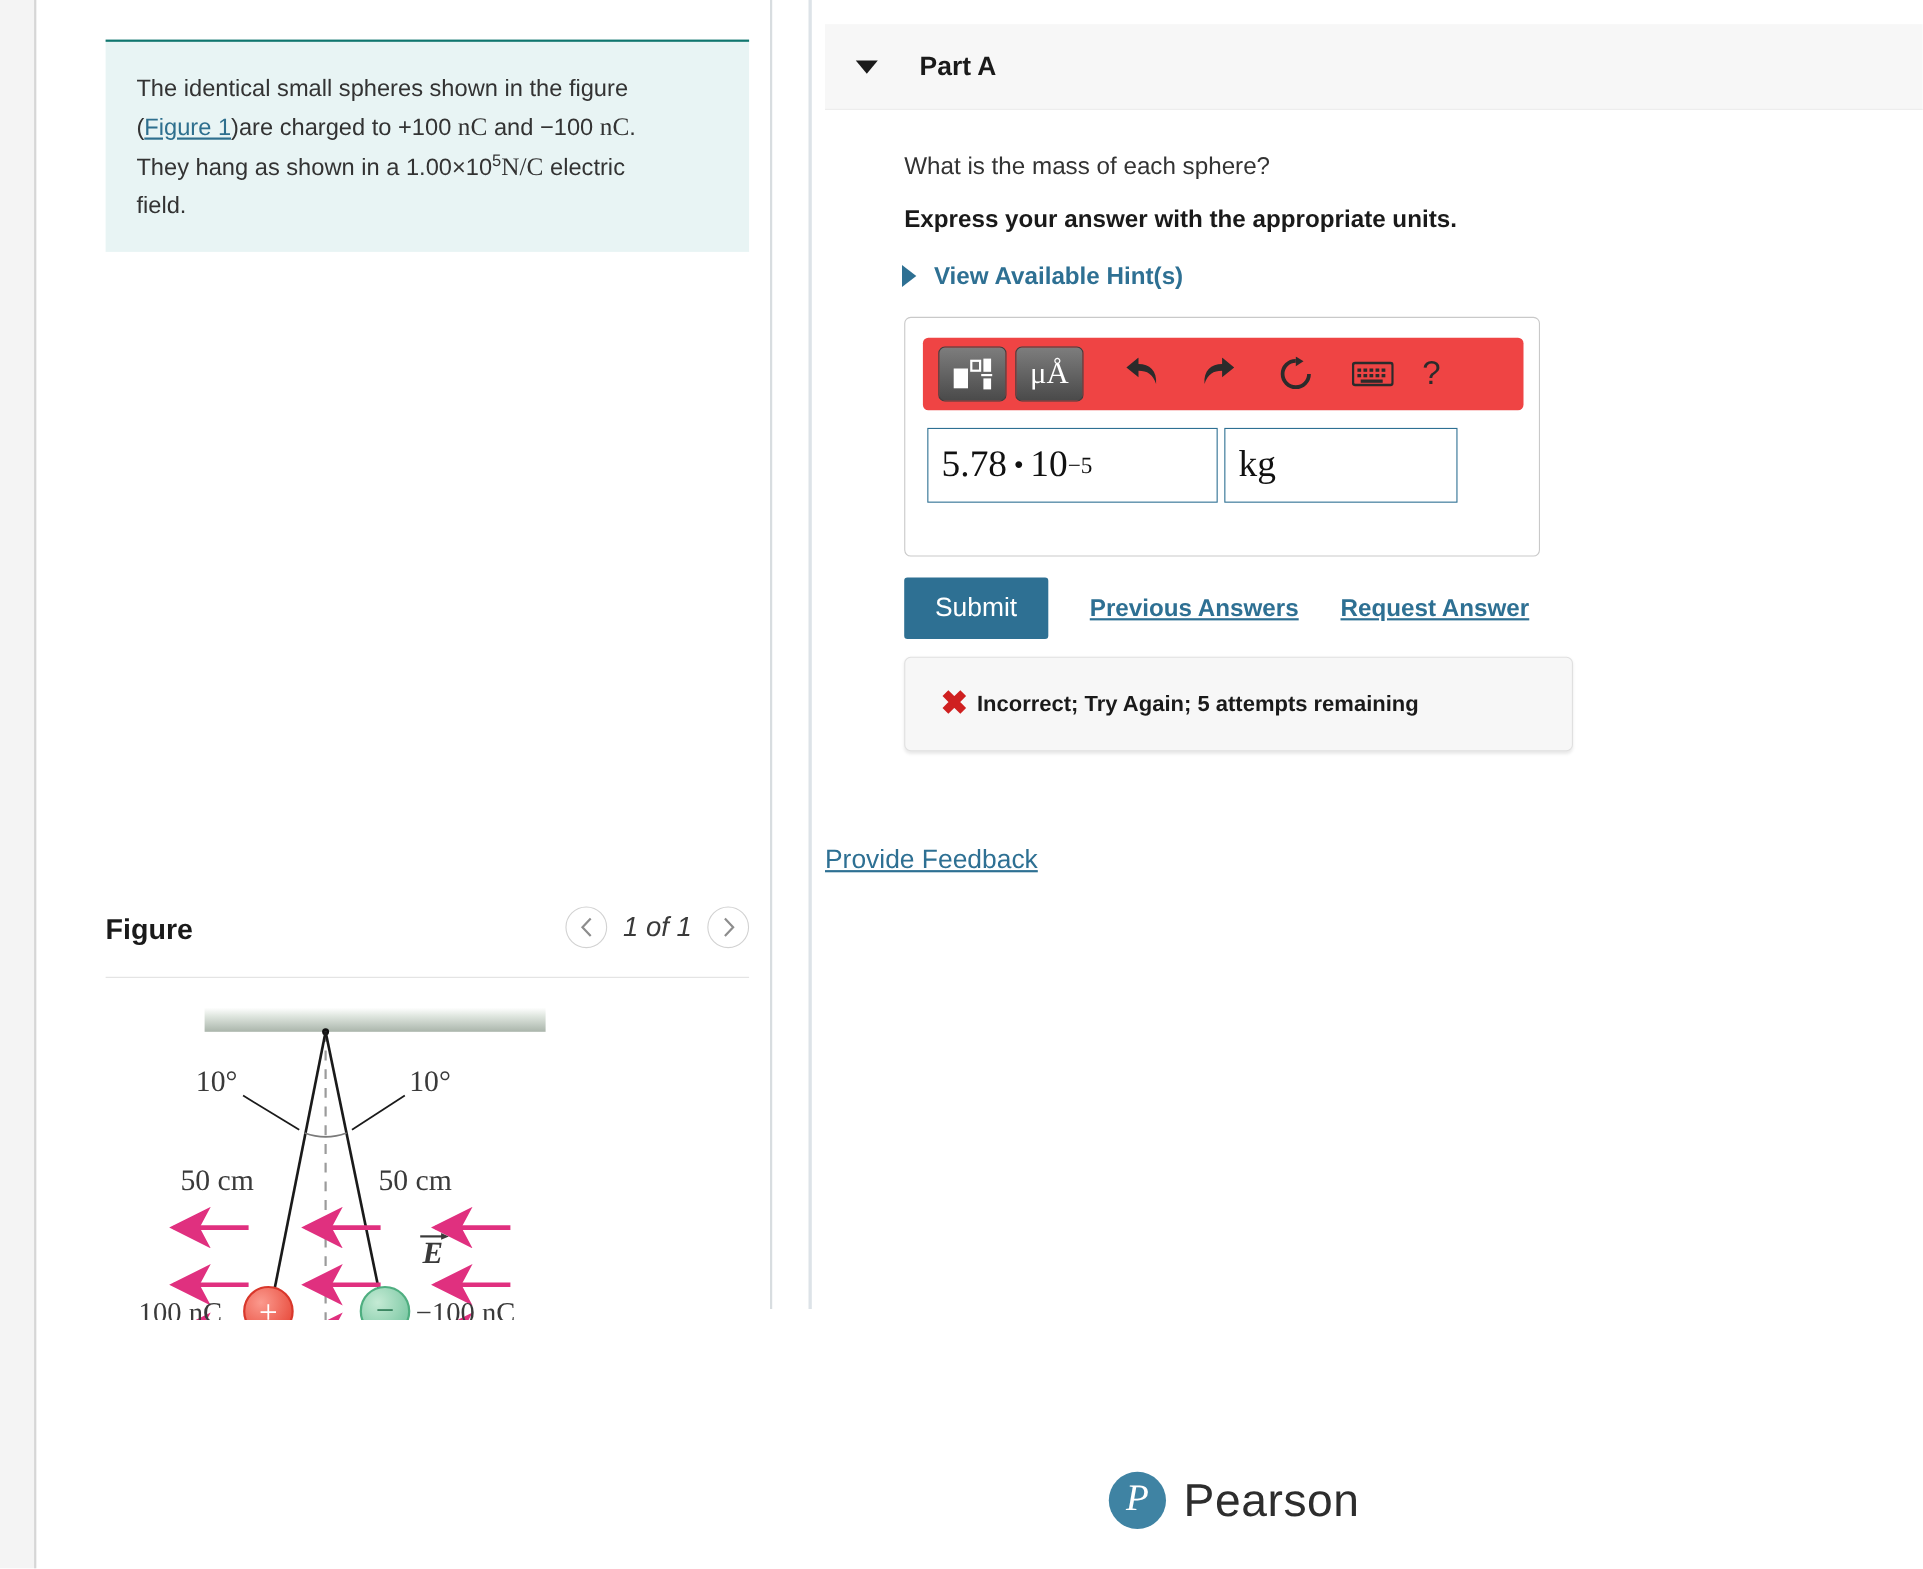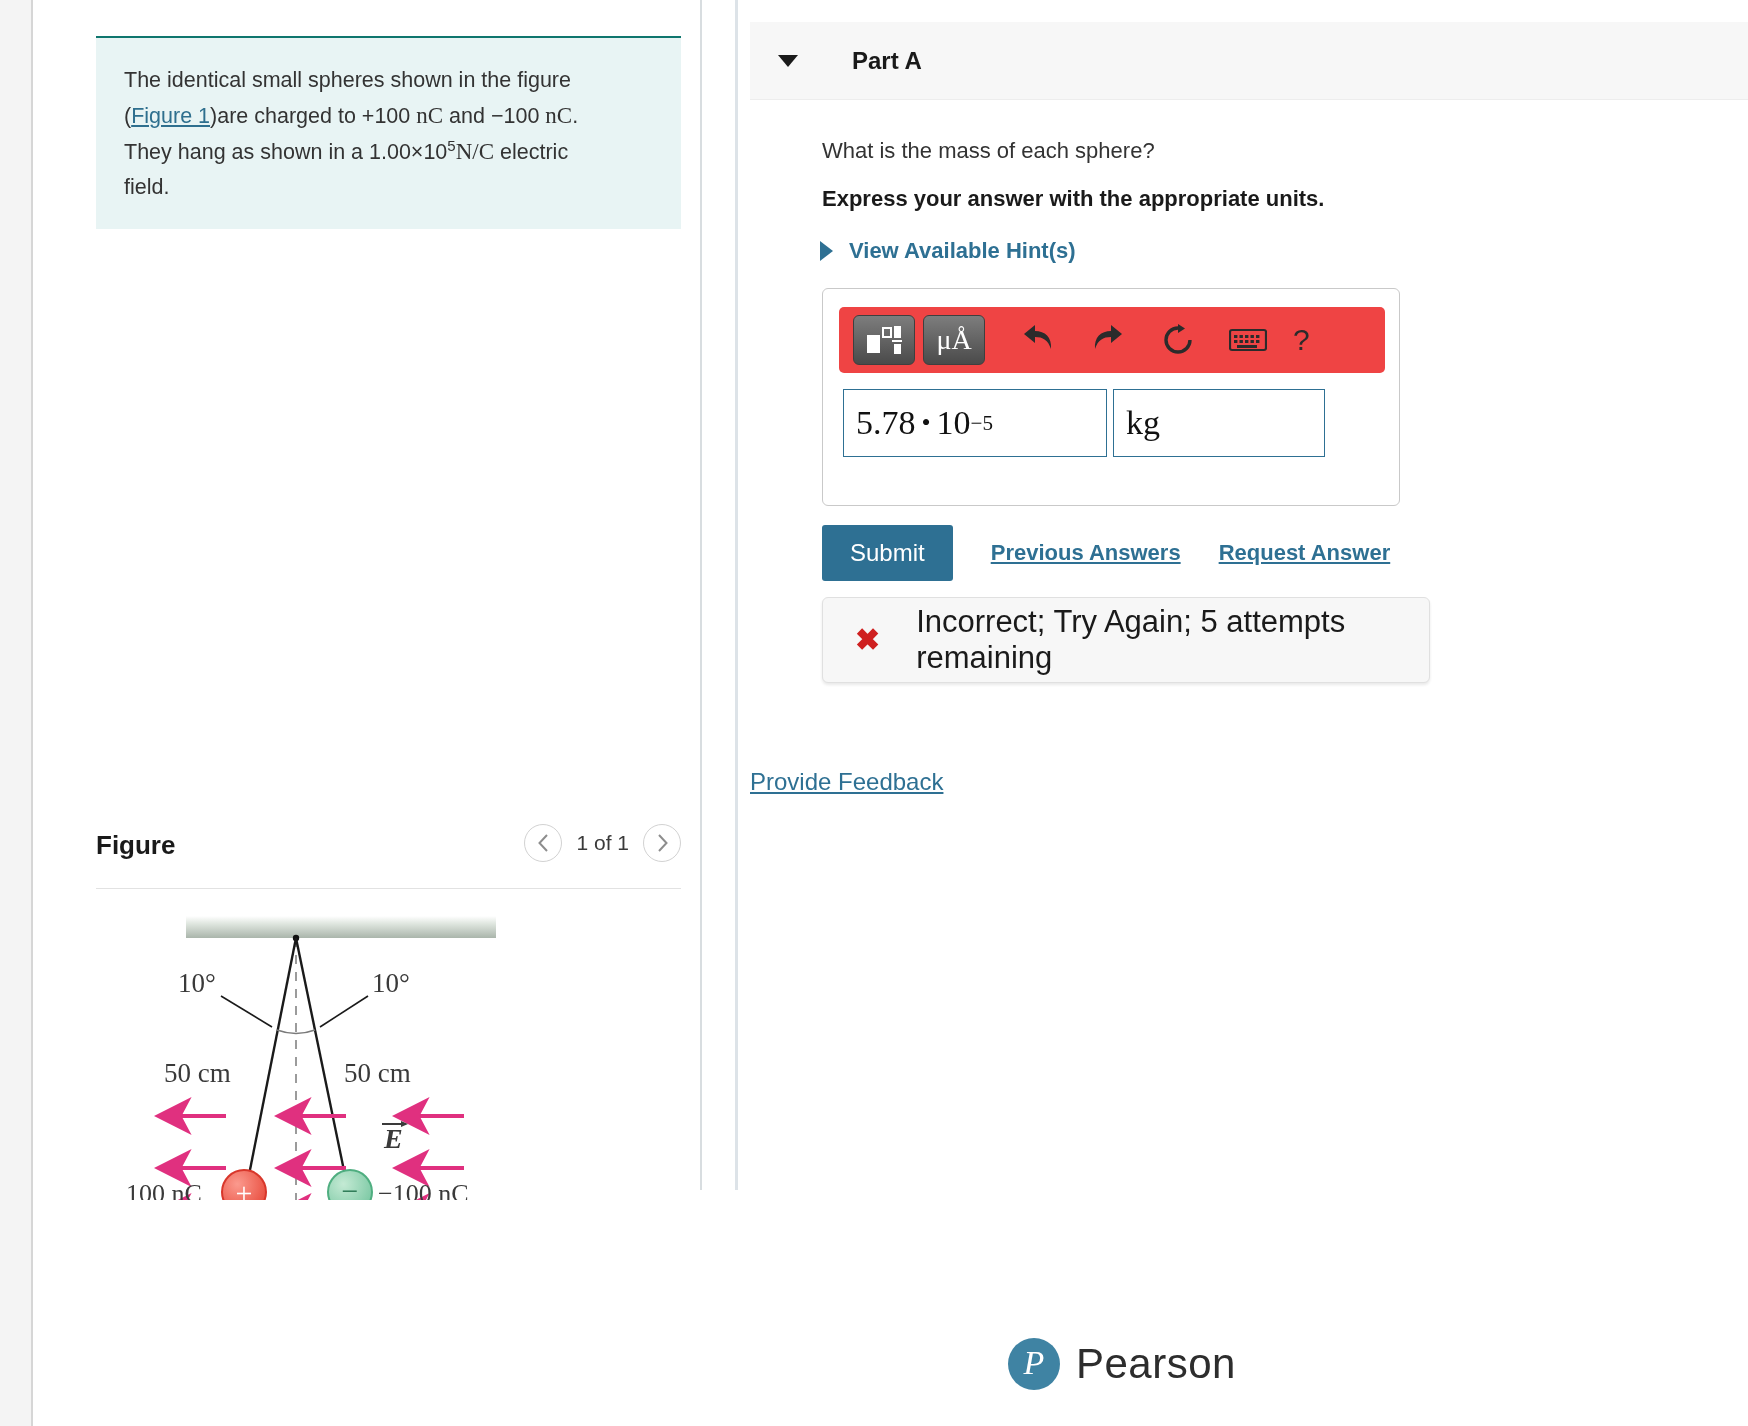--- a/index.html
+++ b/index.html
@@ -94,22 +94,23 @@
     border: 1.5px solid #d2d2d2;
     display: flex;
     align-items: center;
     justify-content: center;
     color: #8d8d8d;
     font-size: 19px;
     cursor: pointer;
     background: #ffffff;
   }
   .fig-count {
-    font-size: 21px;
+    font-size: 25px;
     color: #3a3a3a;
+    font-style: italic;
   }
   .figure-rule {
     position: absolute;
     left: 63px; top: 888px;
     width: 585px;
     height: 1px;
     background: #e2e2e2;
   }
 
   
@@ -137,21 +138,21 @@
   }
   .caret-down {
     margin-left: 28px;
     width: 0; height: 0;
     border-left: 10px solid transparent;
     border-right: 10px solid transparent;
     border-top: 12px solid #1a1a1a;
     cursor: pointer;
   }
   .part-label {
-    margin-left: 54px;
+    margin-left: 38px;
     font-size: 24px;
     font-weight: bold;
     color: #1a1a1a;
   }
 
   .question-text {
     position: absolute;
     left: 84px; top: 138px;
     font-size: 22px;
     color: #333333;
@@ -296,23 +297,23 @@
     align-items: center;
   }
   .x-mark {
     margin-left: 32px;
     color: #cf2020;
     font-size: 30px;
     font-weight: bold;
     line-height: 1;
   }
   .incorrect-text {
-    margin-left: 36px;
-    font-size: 31px;
-    font-weight: normal;
+    margin-left: 8px;
+    font-size: 20px;
+    font-weight: bold;
     color: #1a1a1a;
   }
 
   .provide-feedback {
     position: absolute;
     left: 12px; top: 768px;
     font-size: 24px;
     color: #2e7093;
     text-decoration: underline;
     cursor: pointer;

